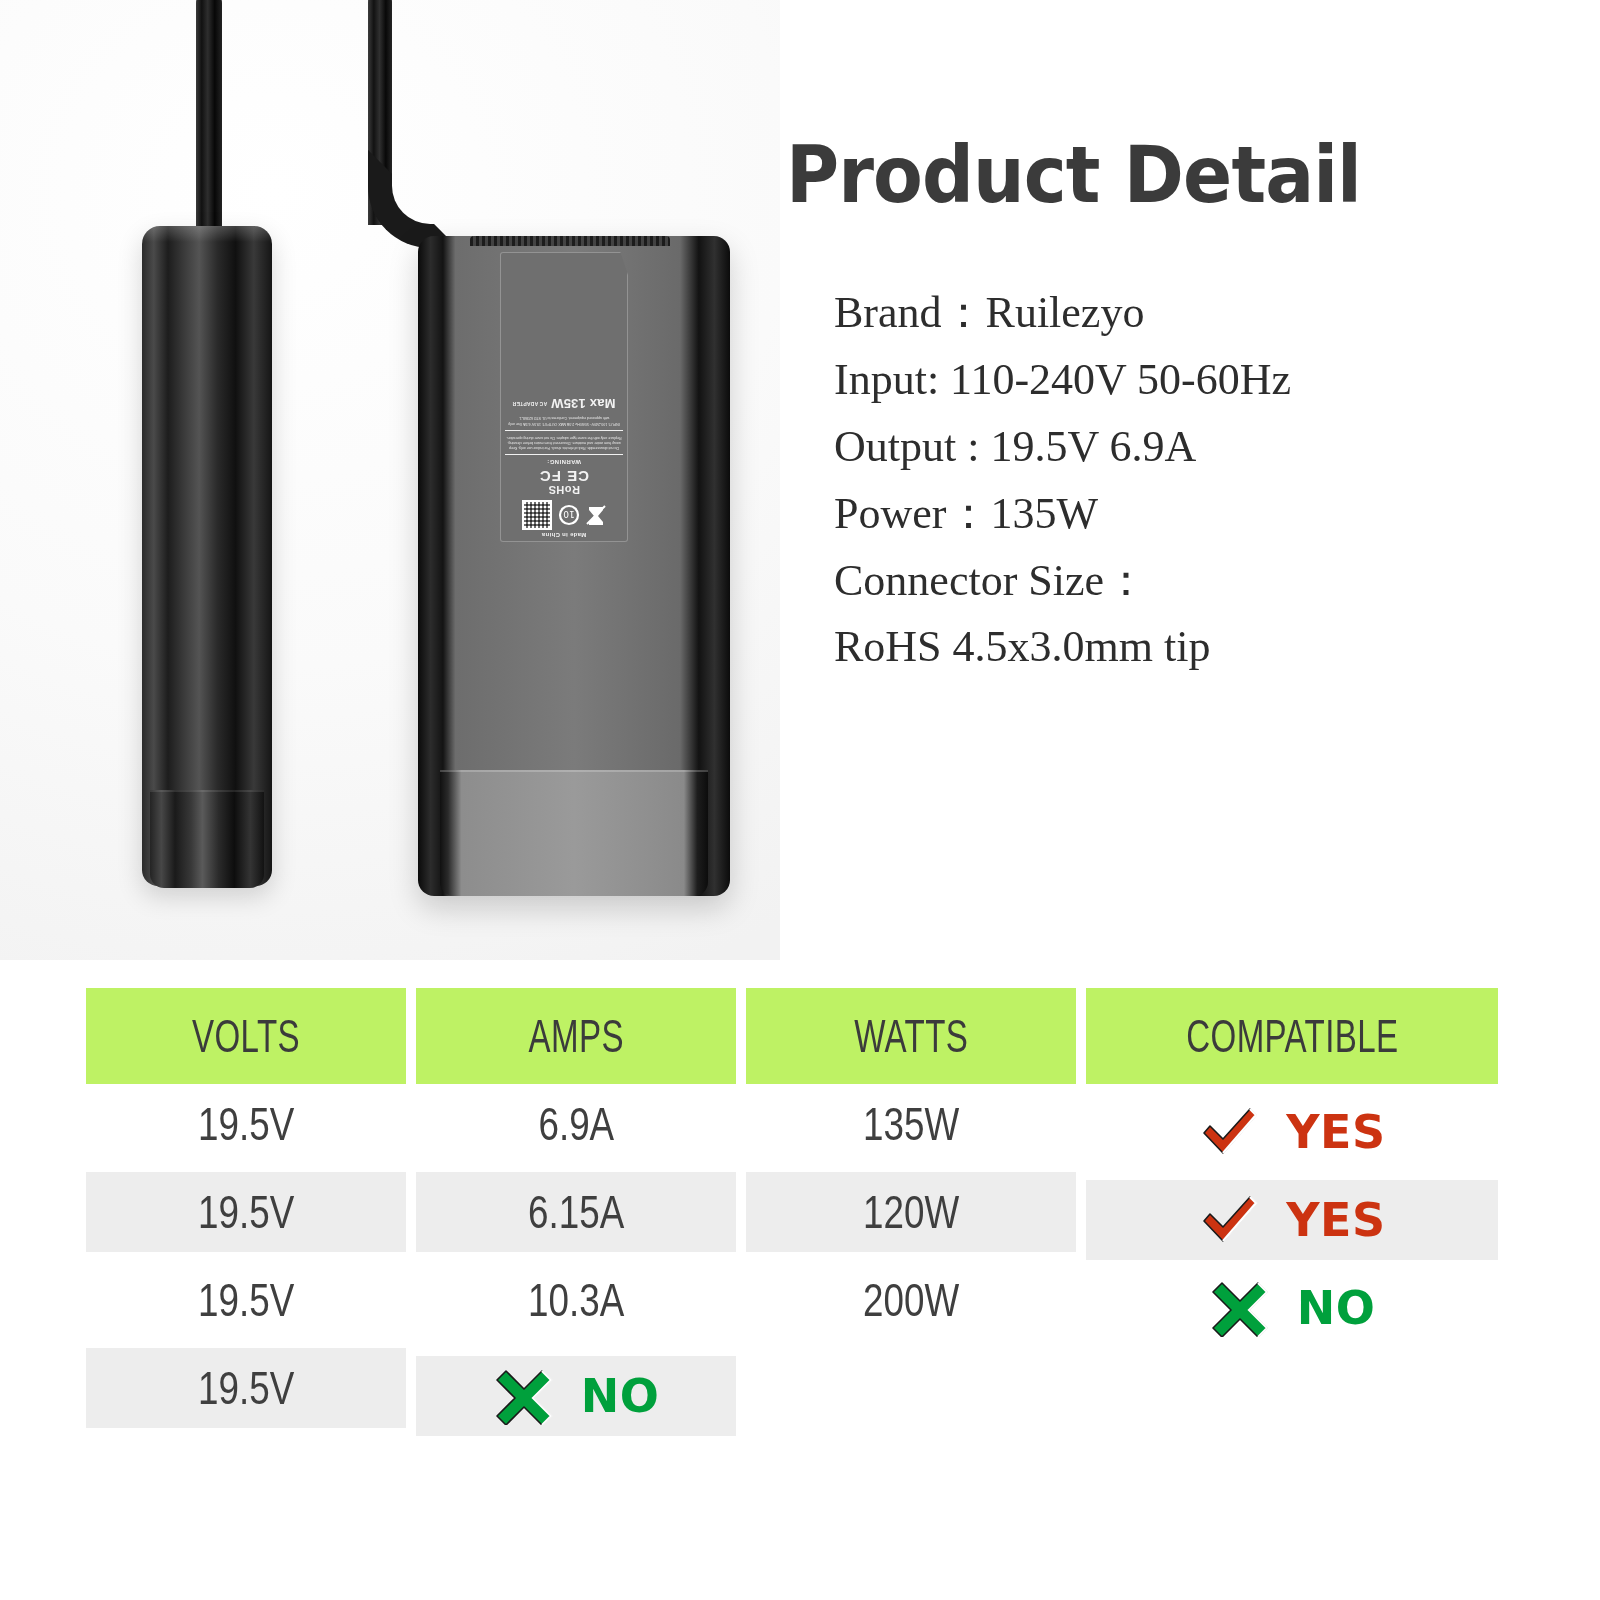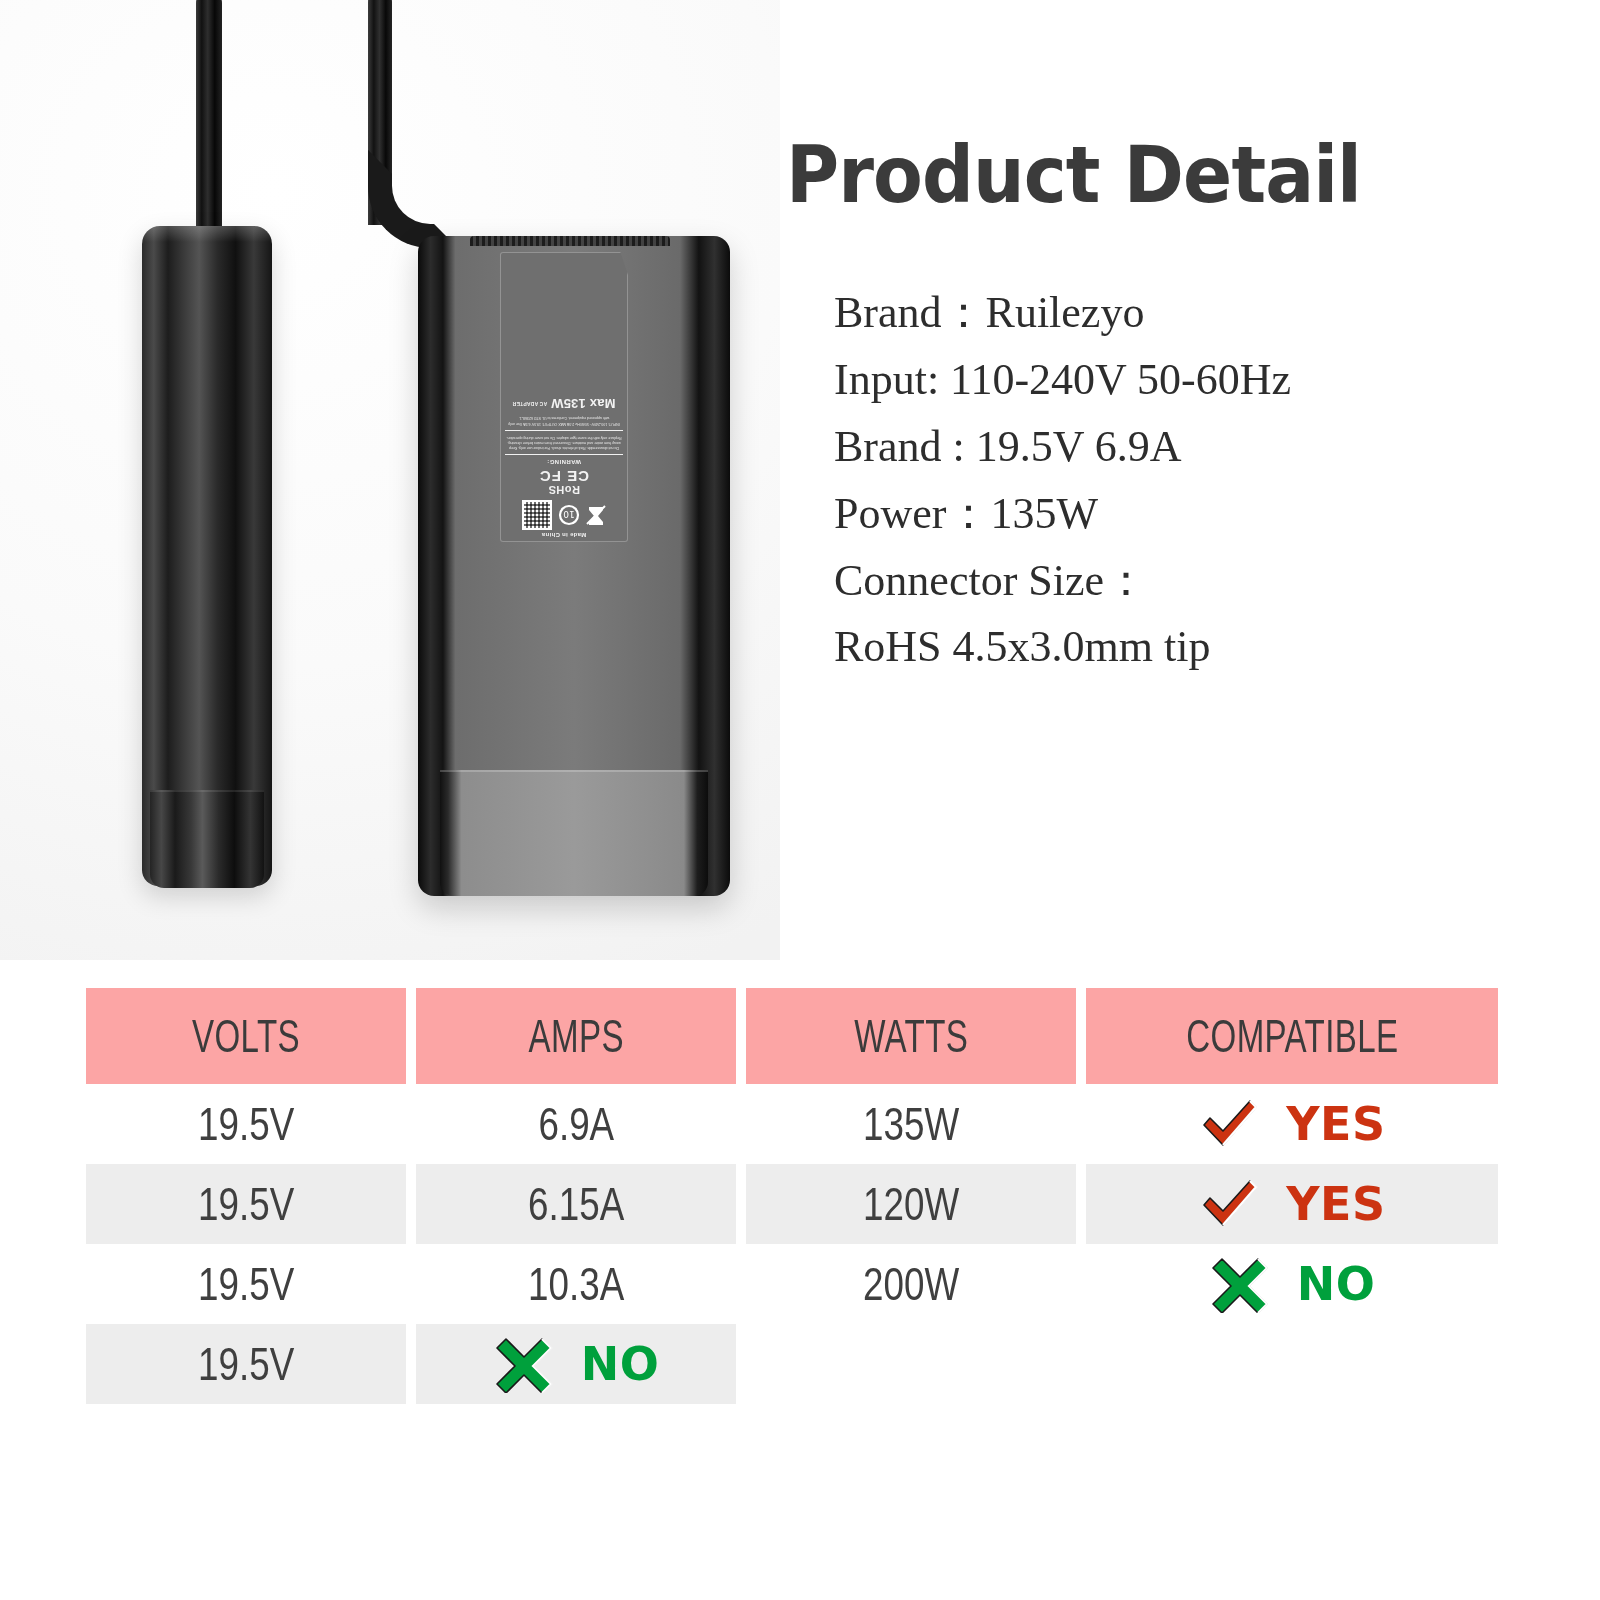--- a/index.html
+++ b/index.html
@@ -195,21 +195,21 @@
     position: absolute;
     left: 86px; top: 988px;
     width: 1412px;
   }
   .t-row {
     display: grid;
     grid-template-columns: 320px 320px 330px 412px;
     column-gap: 10px;
   }
   .t-head .t-cell {
-    background: #fca5a5;
+    background: #bef264;
     height: 96px;
     font-size: 46px;
     color: #3b3b3b;
     letter-spacing: .5px;
   }
   .t-cell {
     display: flex;
     align-items: center;
     justify-content: center;
     height: 80px;
@@ -218,21 +218,21 @@
   .t-head .t-cell span { transform: scaleX(.72); transform-origin: center; display:inline-block; }
   .t-body-row.odd .t-cell  { background: #ffffff; }
   .t-body-row.even .t-cell { background: #ededed; }
   .t-body-row .t-cell {
     font-size: 46px;
     color: #3f3f3f;
     font-weight: 300;
   }
   .t-body-row .t-cell .val { transform: scaleX(.80); transform-origin: center; display:inline-block; }
 
-  .compat-cell { gap: 26px; }
+  .compat-cell { gap: 26px; margin-top: 8px; }
   .mark-svg { width: 62px; height: 58px; flex: 0 0 auto; }
   .verdict {
     font-family: "DejaVu Sans", sans-serif;
     font-weight: bold;
     font-size: 46px;
     letter-spacing: .5px;
   }
 </style>
 </head>
 <body>
@@ -275,21 +275,21 @@
       <small>AC ADAPTER</small>
     </div>
   </div>
 </div>
 
 <div id="spec-panel">
   <div id="product-title">Product Detail</div>
   <div id="spec-list">
     <div class="spec-line">Brand：Ruilezyo</div>
     <div class="spec-line">Input: 110-240V 50-60Hz</div>
-    <div class="spec-line">Brand : 19.5V 6.9A</div>
+    <div class="spec-line">Output : 19.5V 6.9A</div>
     <div class="spec-line">Power：135W</div>
     <div class="spec-line">Connector Size：</div>
     <div class="spec-line">RoHS 4.5x3.0mm tip</div>
   </div>
 </div>
 
 <div id="compat-table">
 
   <div class="t-row t-head">
     <div class="t-cell">

